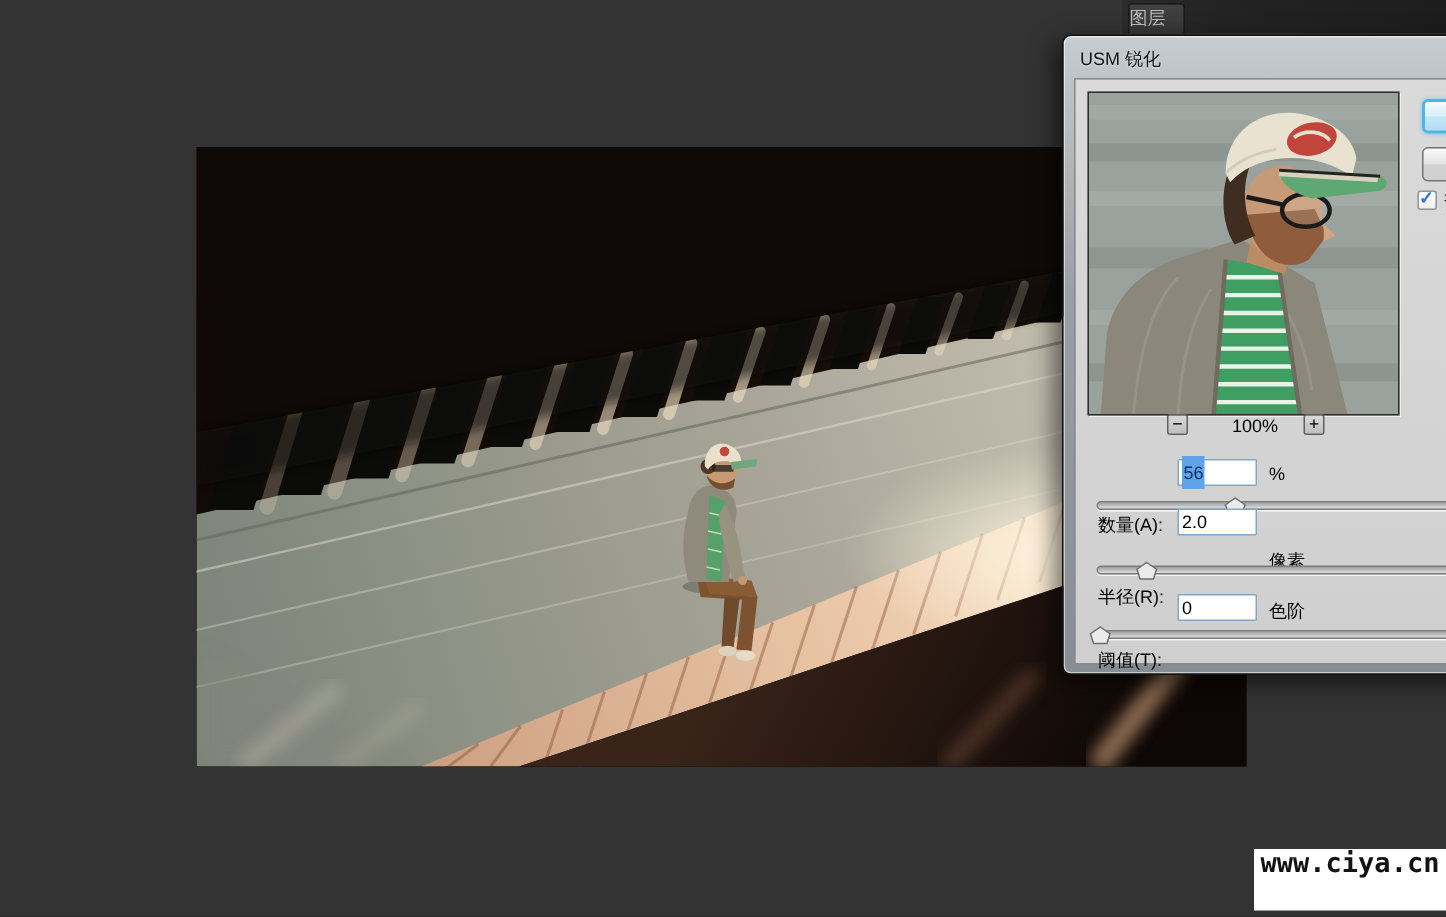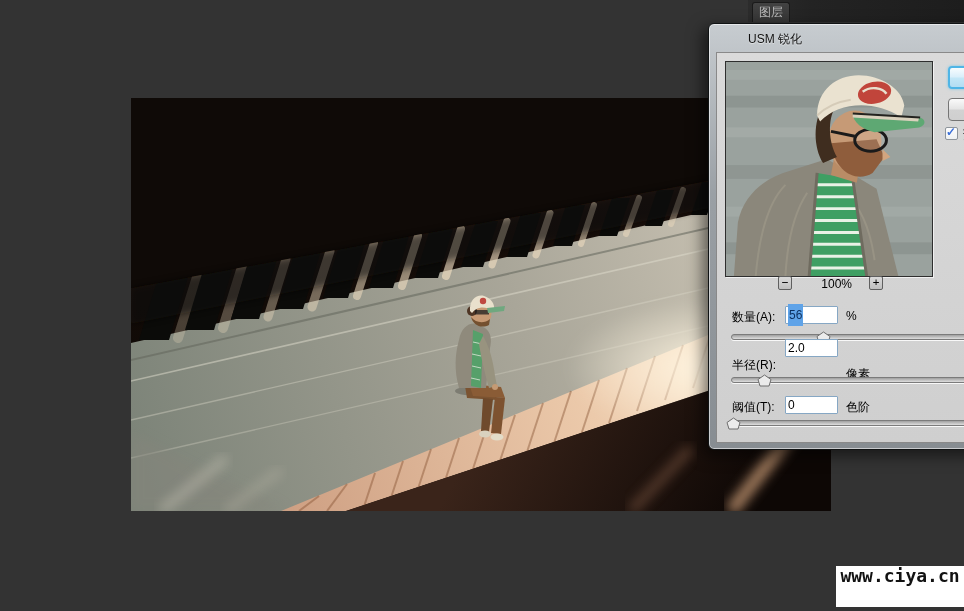--- a/index.html
+++ b/index.html
@@ -11,38 +11,37 @@
 
   
   .tabstrip{
     position:absolute;left:748px;top:0;width:216px;height:22px;
     background:linear-gradient(90deg,#2c2c2c,#232323 30%,#1d1d1d);
   }
   .tab-layers{
     position:absolute;left:4px;top:2px;width:38px;height:20px;
     background:linear-gradient(#424242,#363636);
     border-radius:3px 3px 0 0;border:1px solid #1a1a1a;border-bottom:none;
-    color:#bdbdbd;font-size:12px;line-height:19px;text-align:center;
+    color:#bdbdbd;font-size:12px;line-height:19px;text-align:left;
   }
 
   
   .canvas{position:absolute;left:131px;top:98px;width:700px;height:413px;background:#120c08;}
   .canvas svg{display:block;width:100%;height:100%;}
 
   
   .dialog{
     position:absolute;left:708px;top:23px;width:290px;height:427px;
     background:linear-gradient(#c7ccd0,#9aa0a5 40%,#878d92);
     border:1px solid #101314;border-radius:6px 0 0 6px;
     box-shadow:inset 0 0 0 1px rgba(255,255,255,.55), -5px 5px 16px rgba(0,0,0,.55);
   }
   .dialog-title{
     position:absolute;left:11px;top:7px;font-size:12px;color:#101010;
     text-shadow:0 1px 1px rgba(255,255,255,.6);
-    margin-left:28px;
   }
   .dialog-panel{
     position:absolute;left:7px;top:28px;width:276px;height:391px;
     background:linear-gradient(#dadada,#cfcfcf);
     border:1px solid #898989;
   }
 
   .preview-frame{
     position:absolute;left:8px;top:8px;width:208px;height:216px;
     border:1px solid #2e2e2e;background:#9aa29e;
@@ -54,21 +53,21 @@
     position:absolute;width:14px;height:14px;
     border:1px solid #5f5f5f;border-radius:2px;
     background:linear-gradient(#dadada,#bfbfbf);
     font-family:"DejaVu Sans Mono",monospace;font-size:11px;line-height:12px;
     text-align:center;color:#000;cursor:pointer;
   }
   .zoom-out{left:61px;top:223px;}
   .zoom-in{left:152px;top:223px;}
   .zoom-level{position:absolute;left:85px;top:224px;width:50px;text-align:right;font-size:12px;color:#000;}
 
-  .fldlabel{position:absolute;left:15px;font-size:12px;color:#000;}
+  .fldlabel{position:absolute;left:15px;font-size:12px;color:#000;margin-top:33px;}
   .fldsuffix{position:absolute;left:129px;font-size:12px;color:#000;}
   .fldinput{
     position:absolute;left:68px;width:53px;height:18px;
     background:#fff;border:1px solid #86a7c4;border-radius:1px;
     font-size:12px;line-height:16px;padding:0 2px;color:#000;cursor:text;
   }
   .sel{background:#5fa3e8;color:#0b2f5e;padding:4px 1px;}
 
   .slider{position:absolute;left:14px;width:262px;height:13px;}
   .slider .track{

